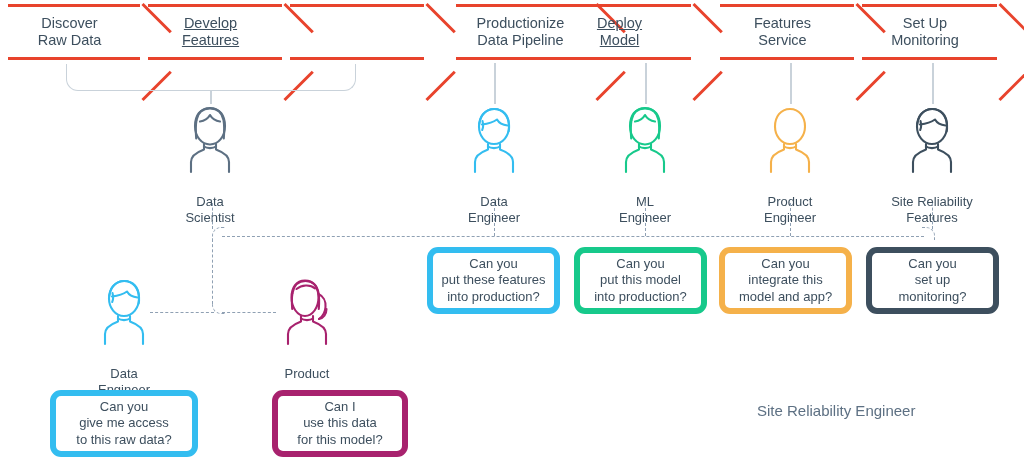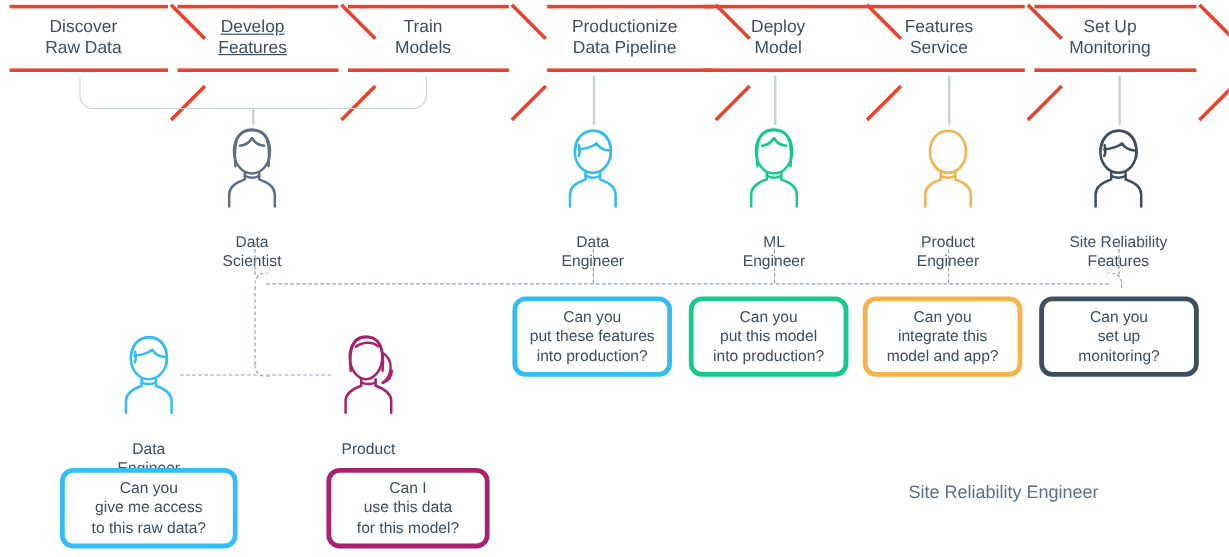--- a/index.html
+++ b/index.html
@@ -83,21 +83,21 @@
     position:absolute;
     border:1.6px dashed #8fa0b3;
     border-right:none;border-top:none;
     border-bottom-left-radius:9px;
   }
 
   
   .bubble{
     position:absolute;
     box-sizing:border-box;
-    border:4px solid #a3a3a3;
+    border:6px solid #a3a3a3;
     border-radius:11px;
     background:#fff;
     display:flex;align-items:center;justify-content:center;
     text-align:center;
     font-size:13px;line-height:16.5px;
     color:#3d4f5e;
     white-space:pre-line;
     padding:4px 6px;
   }
 
@@ -129,32 +129,30 @@
         <div class="ah-up"></div>
         <div class="ah-dn"></div>
         <span class="lbl">Develop
 Features</span>
       </div>
       <div class="chev" style="left:290px;top:4px;width:137px;">
         <div class="bar-top" style="width:134px;"></div>
         <div class="bar-bot" style="width:134px;"></div>
         <div class="ah-up"></div>
         <div class="ah-dn"></div>
-        <span class="lbl">Train
-Models</span>
       </div>
       <div class="chev" style="left:456px;top:4px;width:141px;">
         <div class="bar-top" style="width:138px;"></div>
         <div class="bar-bot" style="width:138px;"></div>
         <div class="ah-up"></div>
         <div class="ah-dn"></div>
         <span class="lbl">Productionize
 Data Pipeline</span>
       </div>
-      <div class="chev" style="left:586px;top:4px;width:137px;">
+      <div class="chev" style="left:557px;top:4px;width:137px;text-decoration:underline;">
         <div class="bar-top" style="width:134px;"></div>
         <div class="bar-bot" style="width:134px;"></div>
         <div class="ah-up"></div>
         <div class="ah-dn"></div>
         <span class="lbl">Deploy
 Model</span>
       </div>
       <div class="chev" style="left:720px;top:4px;width:137px;">
         <div class="bar-top" style="width:134px;"></div>
         <div class="bar-bot" style="width:134px;"></div>

